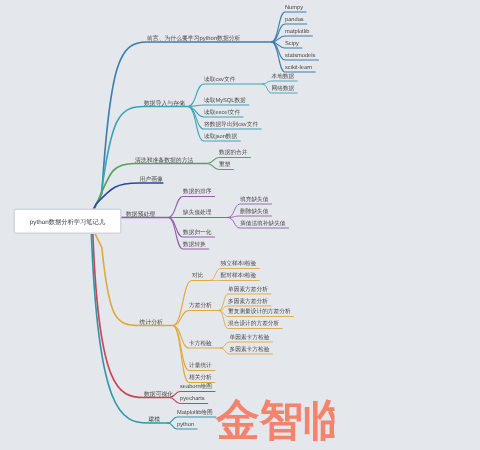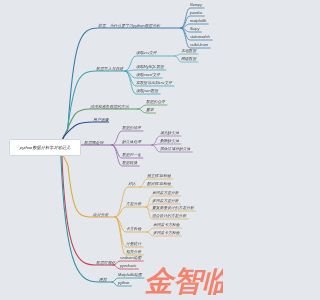--- a/index.html
+++ b/index.html
@@ -1,18 +1,18 @@
 <!DOCTYPE html>
 <html><head>
 <meta charset="utf-8">
 <style>
   html,body{margin:0;padding:0;background:#e4e7ec;}
   body{width:223px;height:300px;overflow:hidden;
        font-family:"Liberation Sans","DejaVu Sans",sans-serif;}
-  #map{position:relative;width:223px;height:224px;font-style:italic;}
+  #map{position:relative;width:223px;height:224px;}
   #links{position:absolute;left:0;top:0;}
   .node{position:absolute;white-space:nowrap;font-size:3.8px;color:#444;
         line-height:1;transform:translateY(-100%);padding-bottom:0.4px;}
   #root-node{position:absolute;background:#ffffff;border:0.4px solid #d2d6de;
         border-radius:1.5px;font-size:3.6px;color:#333;display:flex;
         align-items:center;justify-content:center;z-index:5;}
   #watermark{position:absolute;font-weight:bold;z-index:9;line-height:1;white-space:nowrap;}
 </style>
 </head>
 <body>

